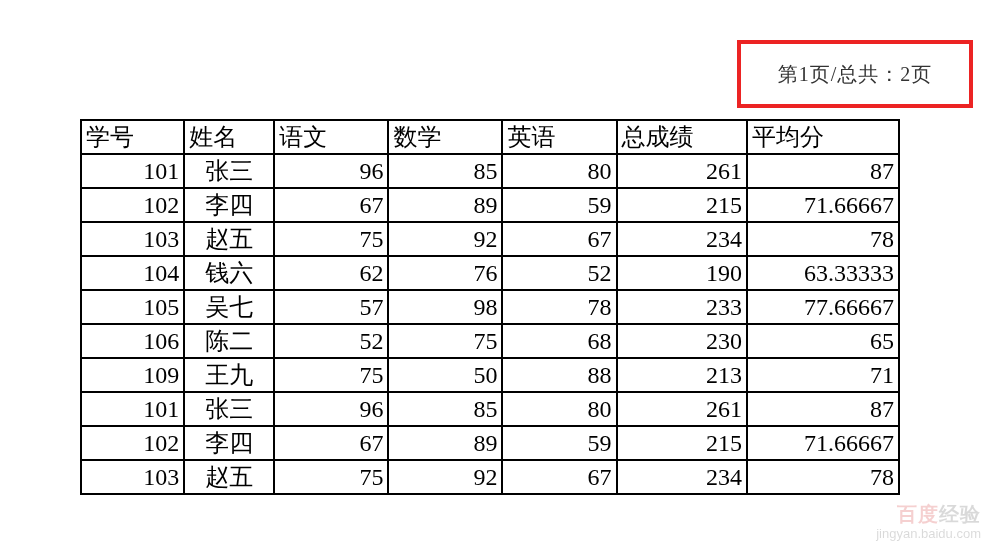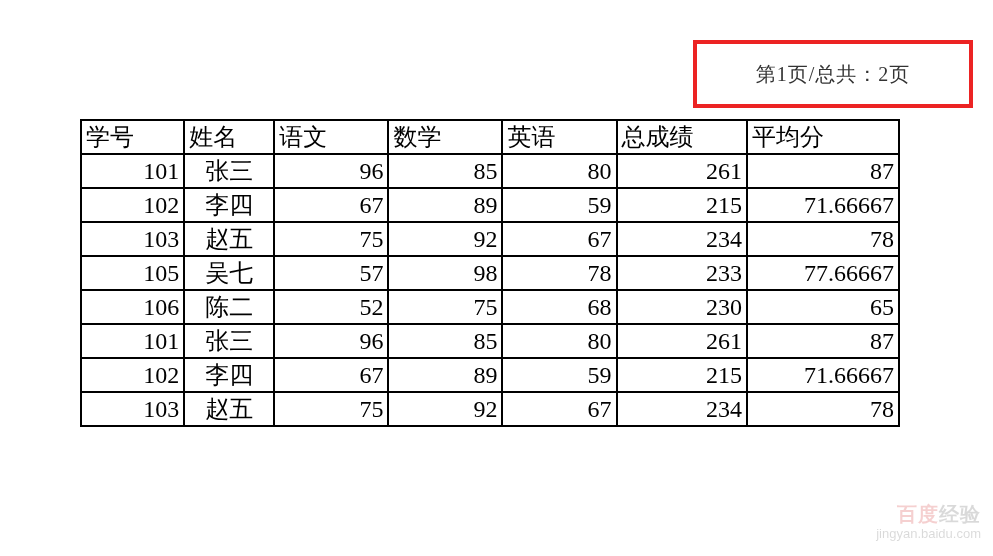--- a/index.html
+++ b/index.html
@@ -12,21 +12,21 @@
       font-family: "SimSun", "NSimSun", "宋体", serif;
       width: 993px;
       height: 556px;
       overflow: hidden;
       position: relative;
     }
     .page-info-box {
       position: absolute;
       top: 40px;
       right: 20px;
-      width: 280px;
+      width: 236px;
       height: 68px;
       border: 4px solid #ec2323;
       display: flex;
       align-items: center;
       justify-content: center;
     }
     .page-info-text {
       font-size: 20px;
       color: #333;
       letter-spacing: 1px;
@@ -142,38 +142,56 @@
         <tr>
           <td class="num">103</td>
           <td class="name">赵五</td>
           <td class="num">75</td>
           <td class="num">92</td>
           <td class="num">67</td>
           <td class="num">234</td>
           <td class="num">78</td>
         </tr>
         <tr>
+          <td class="num">104</td>
+          <td class="name">钱六</td>
+          <td class="num">62</td>
+          <td class="num">76</td>
+          <td class="num">52</td>
+          <td class="num">190</td>
+          <td class="num">63.33333</td>
+        </tr>
+        <tr>
           <td class="num">105</td>
           <td class="name">吴七</td>
           <td class="num">57</td>
           <td class="num">98</td>
           <td class="num">78</td>
           <td class="num">233</td>
           <td class="num">77.66667</td>
         </tr>
         <tr>
           <td class="num">106</td>
           <td class="name">陈二</td>
           <td class="num">52</td>
           <td class="num">75</td>
           <td class="num">68</td>
           <td class="num">230</td>
           <td class="num">65</td>
         </tr>
         <tr>
+          <td class="num">109</td>
+          <td class="name">王九</td>
+          <td class="num">75</td>
+          <td class="num">50</td>
+          <td class="num">88</td>
+          <td class="num">213</td>
+          <td class="num">71</td>
+        </tr>
+        <tr>
           <td class="num">101</td>
           <td class="name">张三</td>
           <td class="num">96</td>
           <td class="num">85</td>
           <td class="num">80</td>
           <td class="num">261</td>
           <td class="num">87</td>
         </tr>
         <tr>
           <td class="num">102</td>

